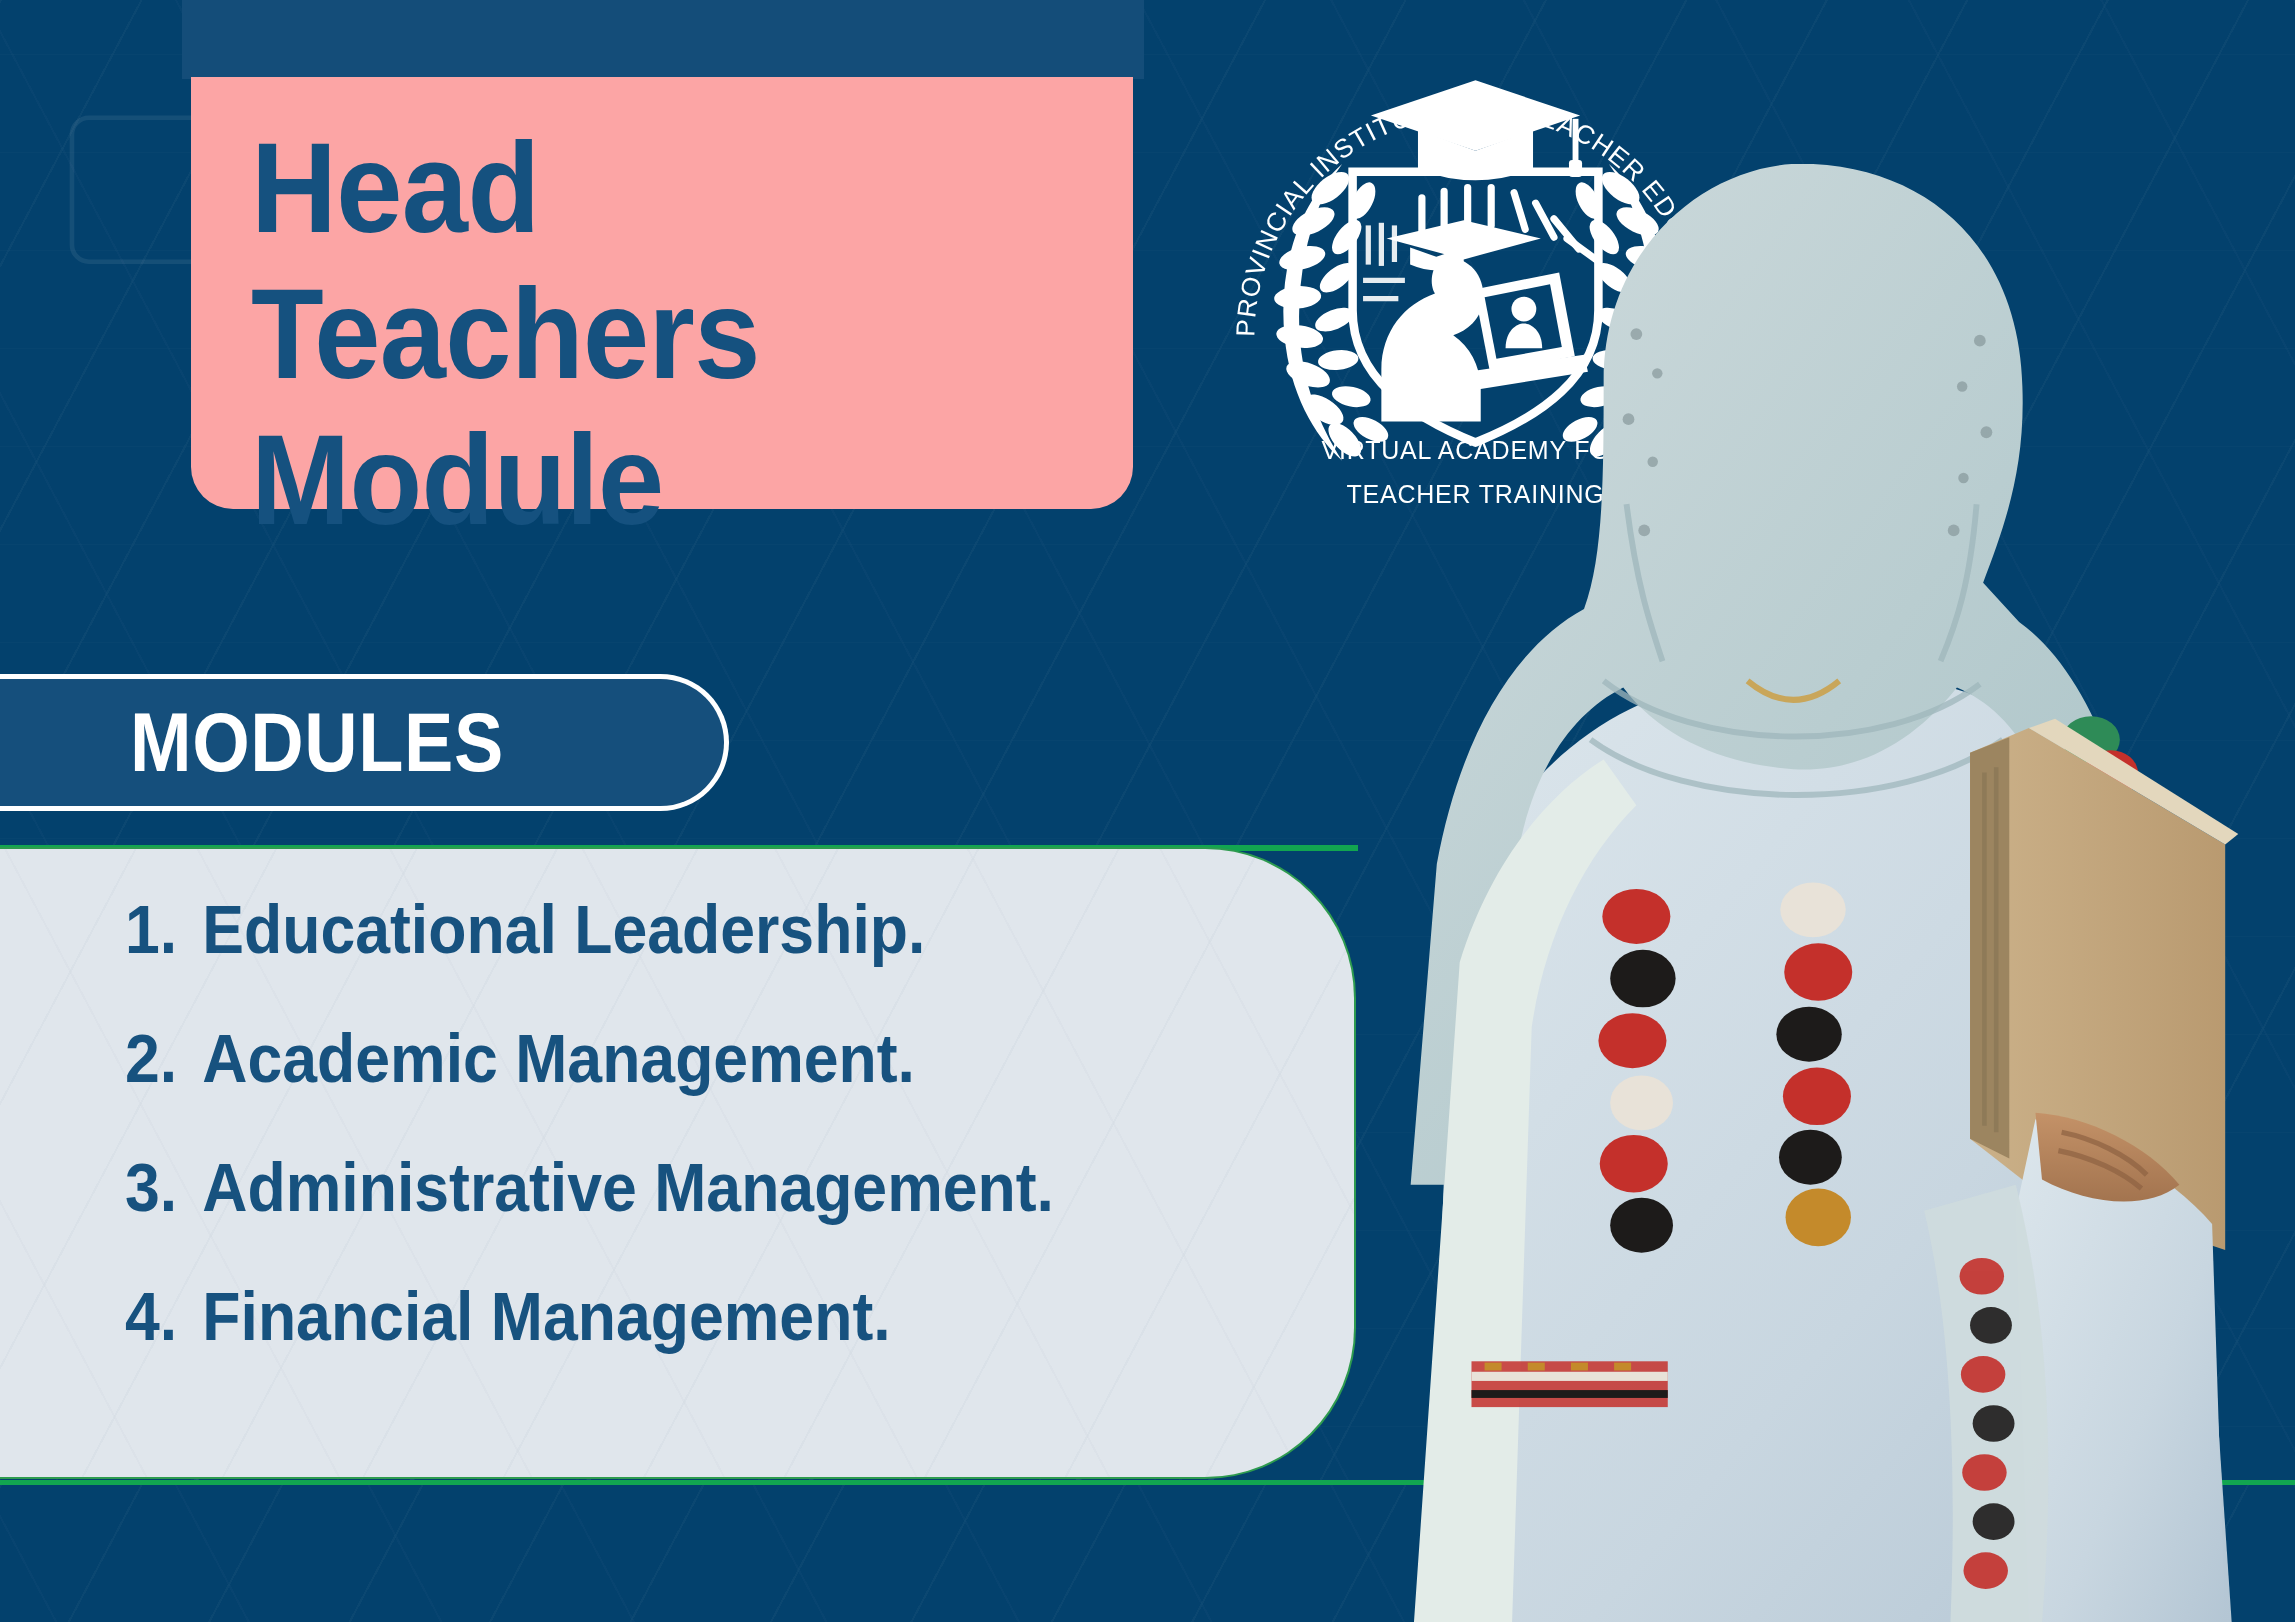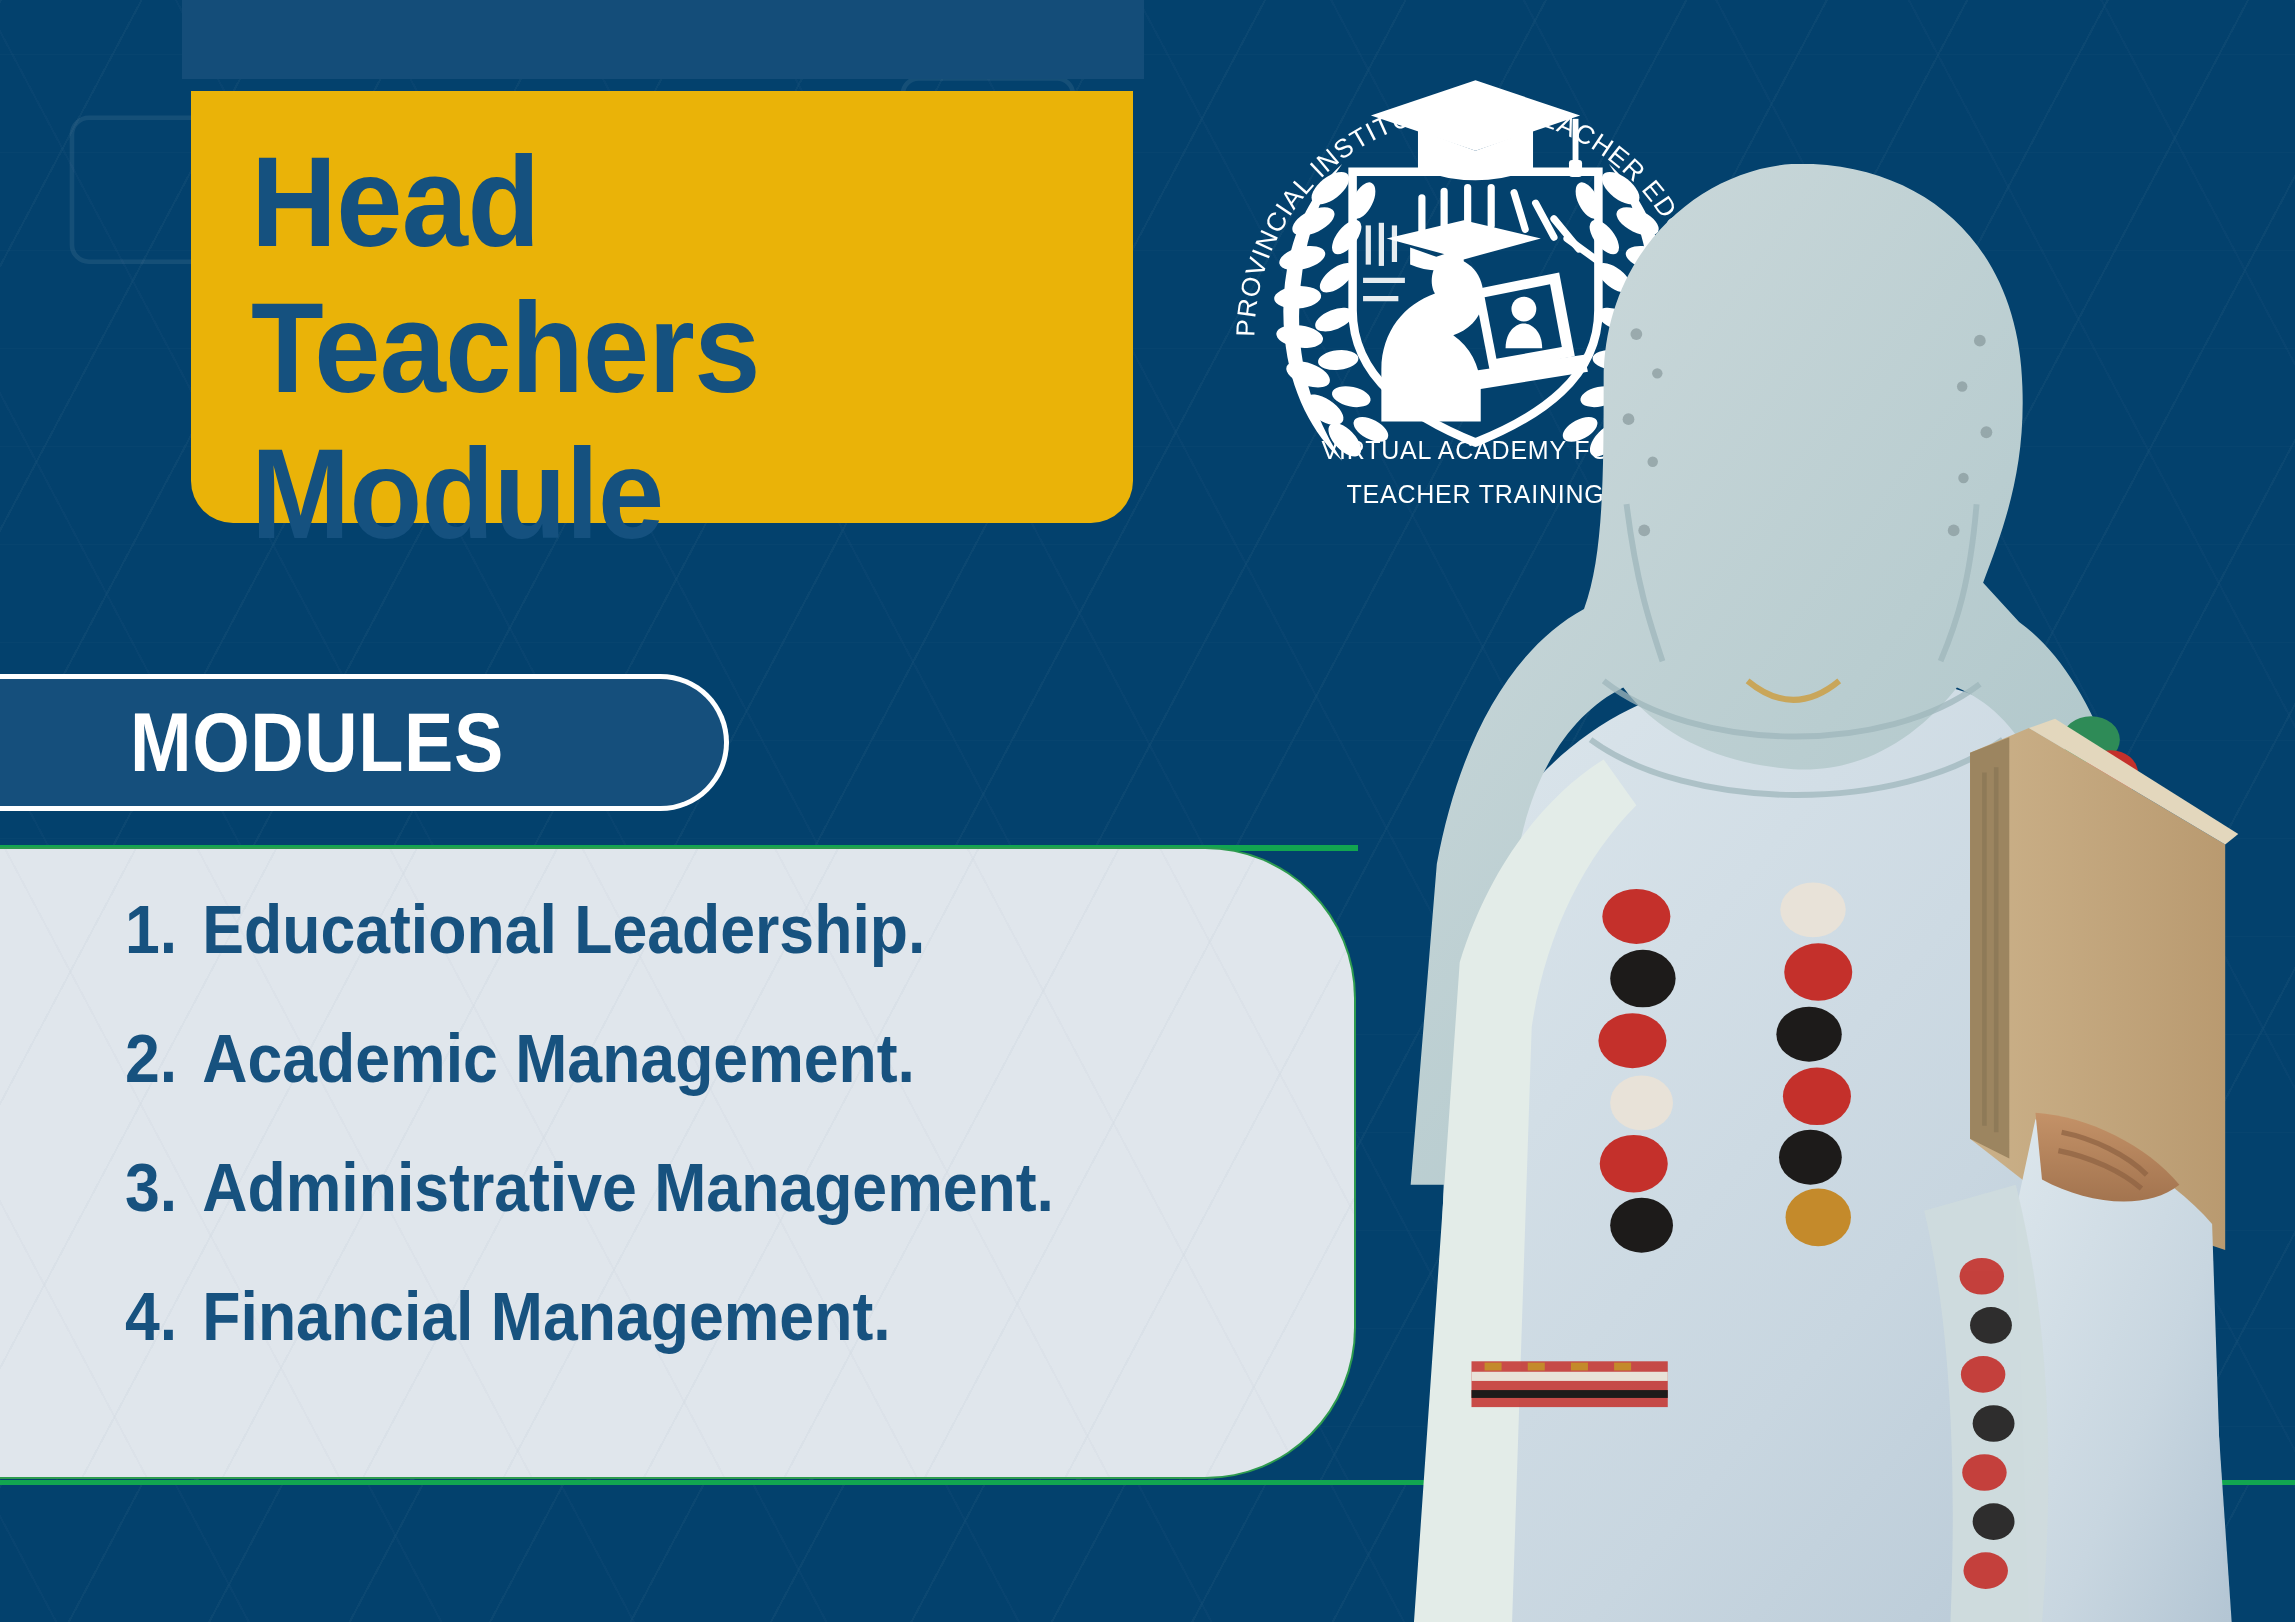--- a/index.html
+++ b/index.html
@@ -27,23 +27,23 @@
   
   .title-band{
     position:absolute;
     left:182px;top:0;width:962px;height:79px;
     background:#144d79;
   }
 
   
   .title-card{
     position:absolute;
-    left:191px;top:91px;
+    left:191px;top:77px;
     width:942px;height:432px;
-    background:#eab308;
+    background:#fca5a5;
     border-radius:0 0 42px 42px;
     box-shadow:0 0 0 0 transparent;
   }
   .title-card .title-text{
     position:absolute;
     left:60px;top:38px;
     width:851px;
     color:#15517f;
     font-size:128px;
     font-weight:bold;

